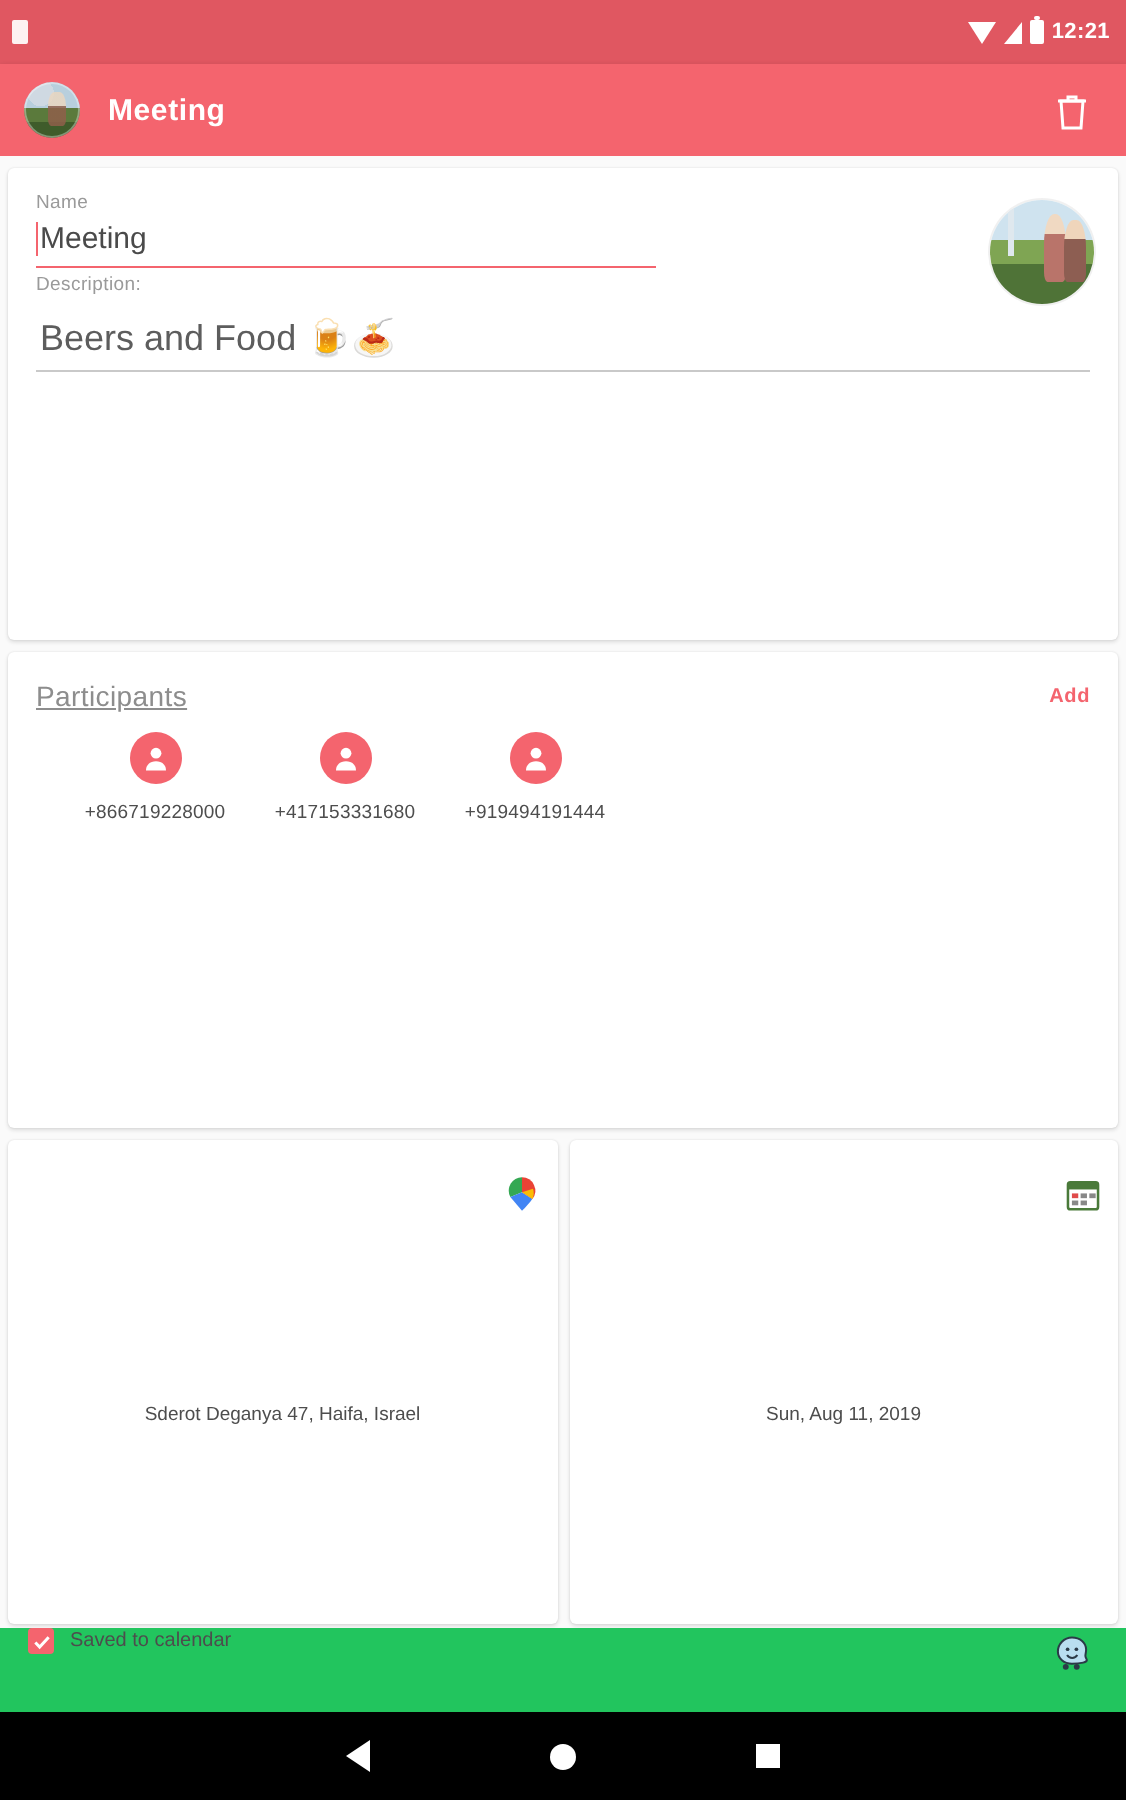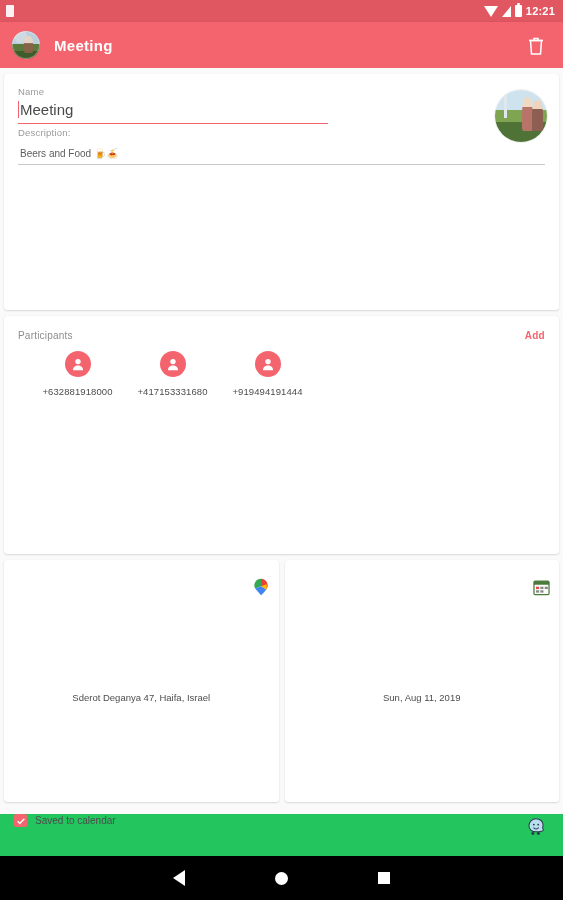--- a/index.html
+++ b/index.html
@@ -6,21 +6,21 @@
   html, body {
     width: 563px; height: 900px;
     background: #fafafa;
     font-family: "Liberation Sans", sans-serif;
     overflow: hidden;
   }
   .screen { position: relative; width: 563px; height: 900px; background: #fafafa; display: flex; flex-direction: column; }
 
   
   .status-bar {
-    height: 22px; background: #e05761; color: #ffffff;
+    height: 32px; background: #e05761; color: #ffffff;
     display: flex; align-items: center; padding: 0 8px 0 6px;
     font-size: 11px; flex: none;
   }
   .status-left { display: flex; align-items: center; gap: 4px; }
   .status-right { margin-left: auto; display: flex; align-items: center; gap: 4px; }
   .sb-sim { width: 8px; height: 12px; background: #ffffff; border-radius: 1px; opacity: .92; }
   .sb-wifi { width: 0; height: 0; border-left: 7px solid transparent; border-right: 7px solid transparent; border-top: 11px solid #ffffff; }
   .sb-sig { width: 0; height: 0; border-left: 9px solid transparent; border-bottom: 11px solid #ffffff; }
   .sb-batt { width: 7px; height: 12px; background: #ffffff; border-radius: 1px; position: relative; }
   .sb-batt:before { content:""; position:absolute; top:-2px; left:2px; width:3px; height:2px; background:#ffffff; border-radius:1px; }
@@ -63,38 +63,38 @@
   .field-label { font-size: 9.5px; color:#9a9a9a; letter-spacing:.2px; }
   .field-label.desc { margin-top: 3px; }
   .name-row { display:flex; align-items:flex-start; }
   .name-input-wrap { width: 310px; margin-top: 3px; }
   .name-value {
     font-size: 15px; color:#4a4a4a; padding: 1px 0 5px 2px;
     border-bottom: 1.5px solid #f4646e; position: relative;
   }
   .caret { position:absolute; left:0; top:1px; width:1px; height:17px; background:#f4646e; }
   .desc-value {
-    font-size: 10px; color:#5d5d5d; padding: 6px 0 5px 2px; margin-top: 4px;
+    font-size: 18px; color:#5d5d5d; padding: 6px 0 5px 2px; margin-top: 4px;
     border-bottom: 1px solid #c9c9c9; width: 100%;
   }
   .detail-photo {
     position:absolute; right: 12px; top: 16px;
     width: 52px; height: 52px; border-radius: 50%; overflow:hidden;
     background:
       linear-gradient(#cfe3ef 0 38%, #7fa553 38% 62%, #4f7337 62% 100%);
     box-shadow: 0 0 0 1px rgba(0,0,0,.06);
   }
   .detail-photo .pp1 { position:absolute; left:52%; top:14%; width:22%; height:64%; background: linear-gradient(#f0d9c2 0 30%, #b9746a 30% 100%); border-radius:45% 45% 15% 15%; }
   .detail-photo .pp2 { position:absolute; left:72%; top:20%; width:20%; height:58%; background: linear-gradient(#efd5bb 0 30%, #8d5e52 30% 100%); border-radius:45% 45% 15% 15%; }
   .detail-photo .pole { position:absolute; left:18%; top:8%; width:3px; height:46%; background:#dfe8ee; }
 
   
   .card-participants { height: 238px; padding: 14px 14px 0 14px; position: relative; }
   .participants-head { display:flex; align-items:center; }
-  .participants-title { font-size: 10px; color:#8d8d8d; letter-spacing:.2px; }
+  .participants-title { font-size: 14px; color:#8d8d8d; letter-spacing:.2px;text-decoration:underline; }
   .add-link { margin-left:auto; font-size: 10px; color:#f4646e; font-weight: bold; letter-spacing:.3px; cursor:pointer; }
   .participants-list { display:flex; padding-left: 12px; margin-top: 10px; }
   .participant { width: 95px; display:flex; flex-direction:column; align-items:center; cursor:pointer; }
   .p-avatar {
     width: 26px; height: 26px; border-radius:50%; background:#f4646e;
     display:flex; align-items:center; justify-content:center;
   }
   .p-avatar svg { display:block; }
   .p-phone { font-size: 9.5px; color:#4d4d4d; margin-top: 9px; white-space: nowrap; letter-spacing: .1px; }
 
@@ -187,21 +187,21 @@
         <span class="add-link">Add</span>
       </div>
       <div class="participants-list">
         <div class="participant">
           <span class="p-avatar">
             <svg width="14" height="14" viewBox="0 0 14 14">
                 <circle cx="7" cy="4.6" r="2.7" fill="#fff"></circle>
                 <path d="M2 13.2c0-2.9 2.2-4.6 5-4.6s5 1.7 5 4.6z" fill="#fff"></path>
               </svg>
           </span>
-          <span class="p-phone">+632881918000</span>
+          <span class="p-phone">+866719228000</span>
         </div>
         <div class="participant">
           <span class="p-avatar">
             <svg width="14" height="14" viewBox="0 0 14 14">
                 <circle cx="7" cy="4.6" r="2.7" fill="#fff"></circle>
                 <path d="M2 13.2c0-2.9 2.2-4.6 5-4.6s5 1.7 5 4.6z" fill="#fff"></path>
               </svg>
           </span>
           <span class="p-phone">+417153331680</span>
         </div>

